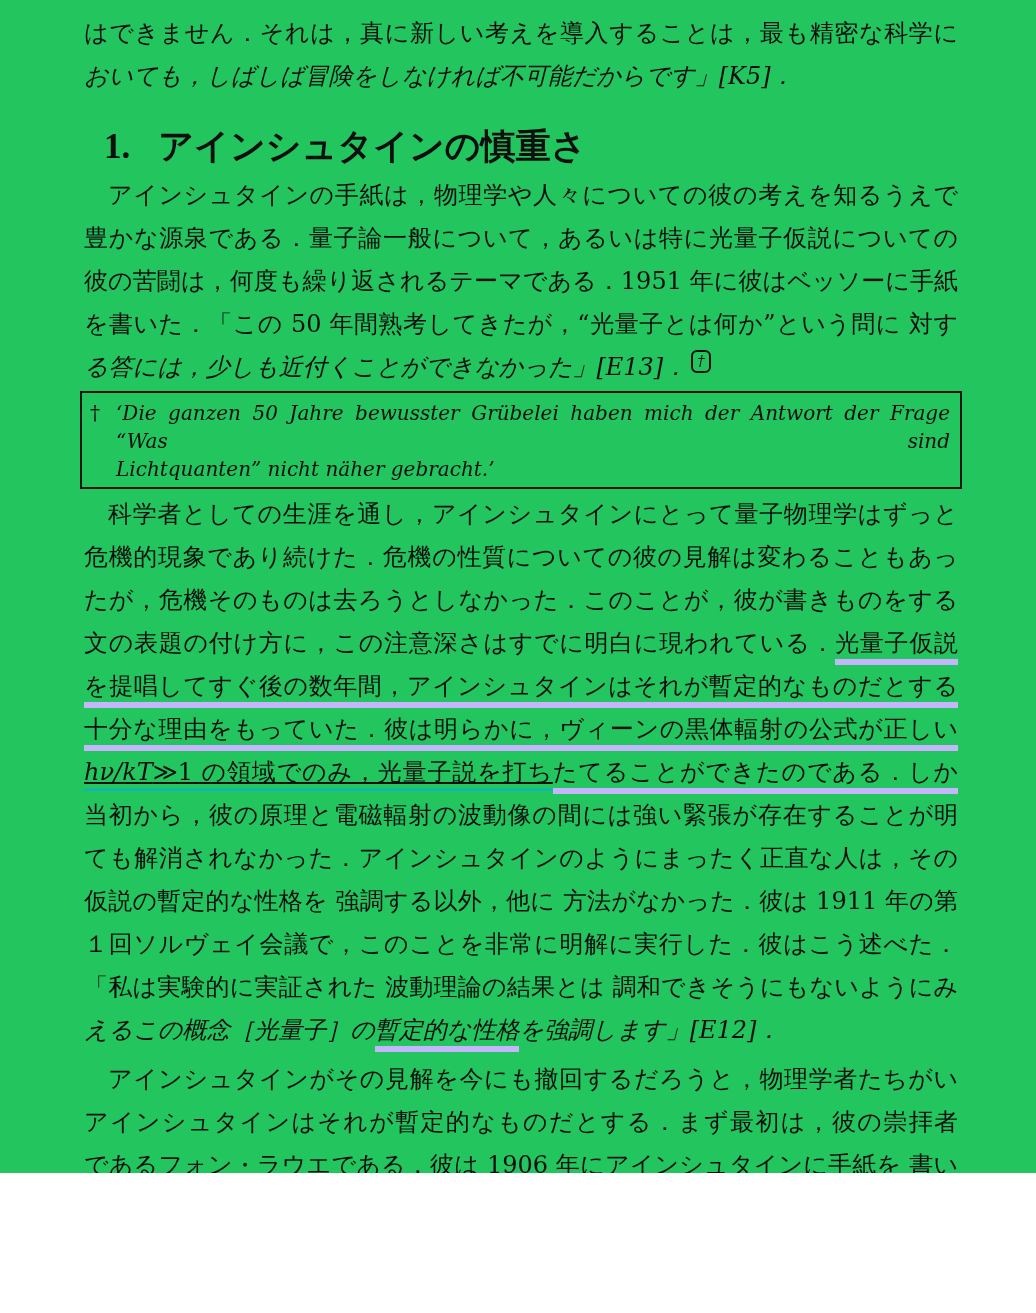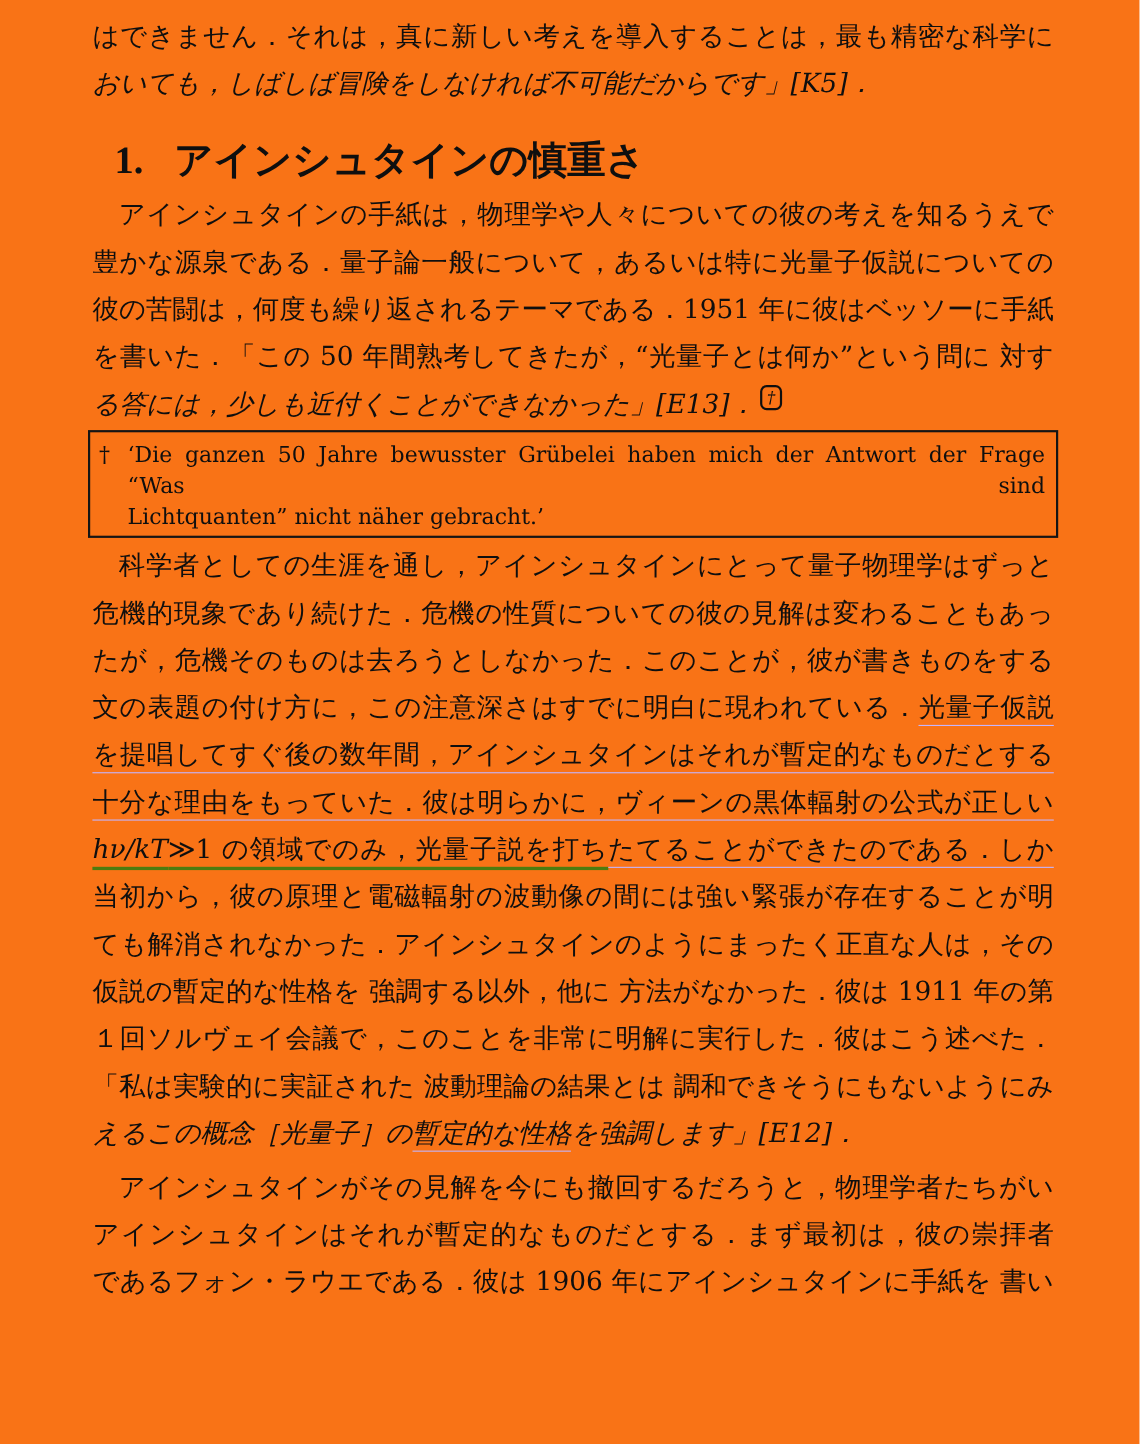--- a/index.html
+++ b/index.html
@@ -1,38 +1,38 @@
 <!DOCTYPE html>
 <html><head>
 <meta charset="utf-8">
 <style>
   html,body{margin:0;padding:0;background:#ffffff;}
   .page{
     position:relative;
-    width:1036px;height:1313px;
-    background:#f97316;
+    width:1036px;height:1173px;
+    background:#22c55e;
     color:#0f0f0f;
     overflow:hidden;
     box-sizing:border-box;
     padding:12px 78px 0 84px;
     font-family:"DejaVu Serif","Liberation Serif",serif;
   }
   .line{
     font-size:24px;
     line-height:43px;
     height:43px;
     text-align:justify;
     text-align-last:justify;
     white-space:nowrap;
   }
   .line.short{text-align-last:left;font-style:italic;}
   .line.indent{text-indent:24px;}
   .seg{}
-  .u-thin{border-bottom:3px solid #4d7c0f;padding-bottom:2px;}
-  .u-thick{border-bottom:1px solid #c4b5fd;padding-bottom:2px;}
+  .u-thin{border-bottom:3px solid #14b8a6;padding-bottom:2px;text-decoration:underline;}
+  .u-thick{border-bottom:6px solid #c4b5fd;padding-bottom:2px;}
   .it{font-style:italic;}
   .dagger-box{
     display:inline-block;
     border:2px solid #0f0f0f;
     border-radius:6px;
     font-size:15px;
     line-height:17px;
     padding:1px 4px;
     vertical-align:9px;
     margin-left:4px;
@@ -49,21 +49,21 @@
   .footnote{
     display:flex;
     border:2px solid #151515;
     margin:2px -4px 0 -4px;
     padding:6px 10px 4px 8px;
     font-size:20px;
     line-height:28px;
   }
   .fn-marker{flex:0 0 26px;}
   .fn-text{flex:1 1 auto;min-width:0;}
-  .fn-line{white-space:nowrap;}
+  .fn-line{white-space:nowrap;font-style:italic;}
   .fn-just{text-align:justify;text-align-last:justify;white-space:normal;}
   .p1{margin-top:6px;}
   .p2{margin-top:4px;}
   .p3{margin-top:6px;}
 </style>
 </head>
 <body>
 
 <div class="page">
 

